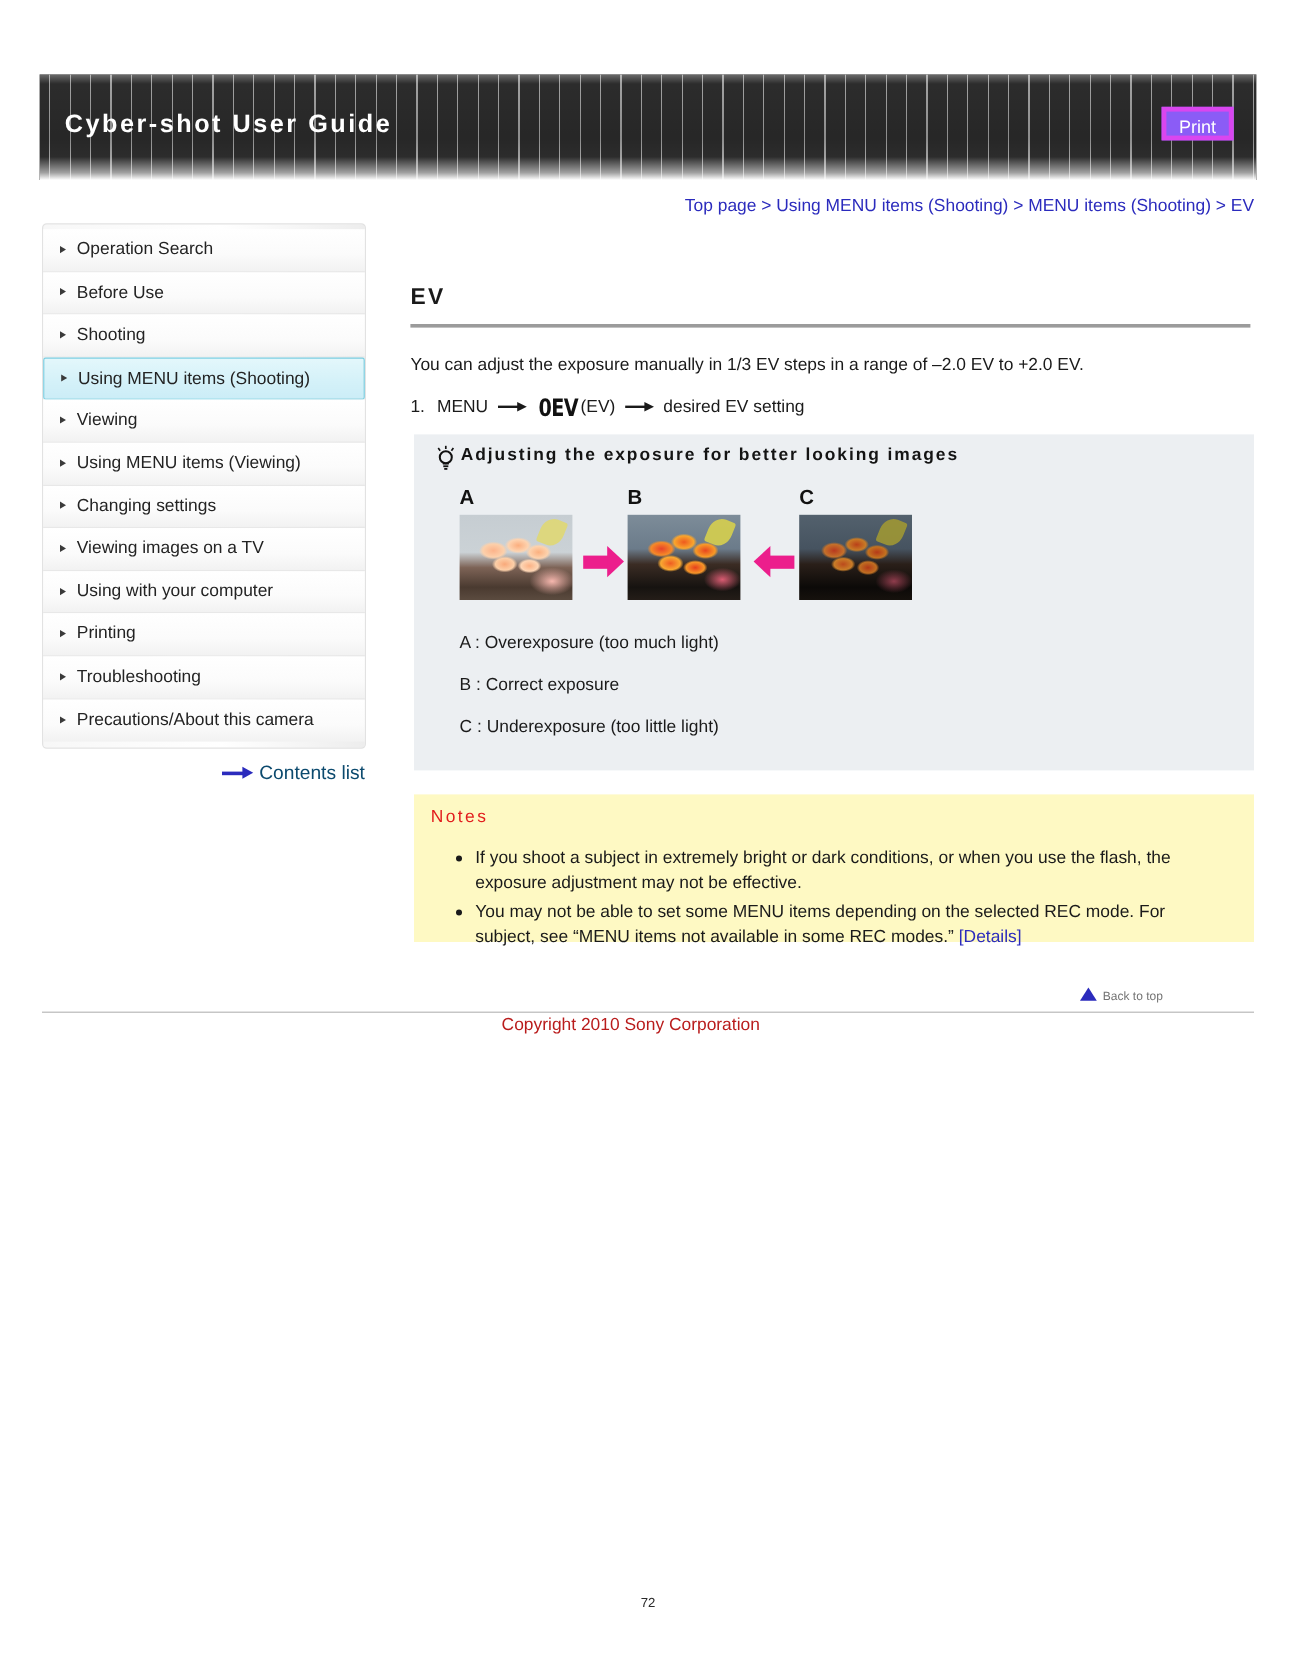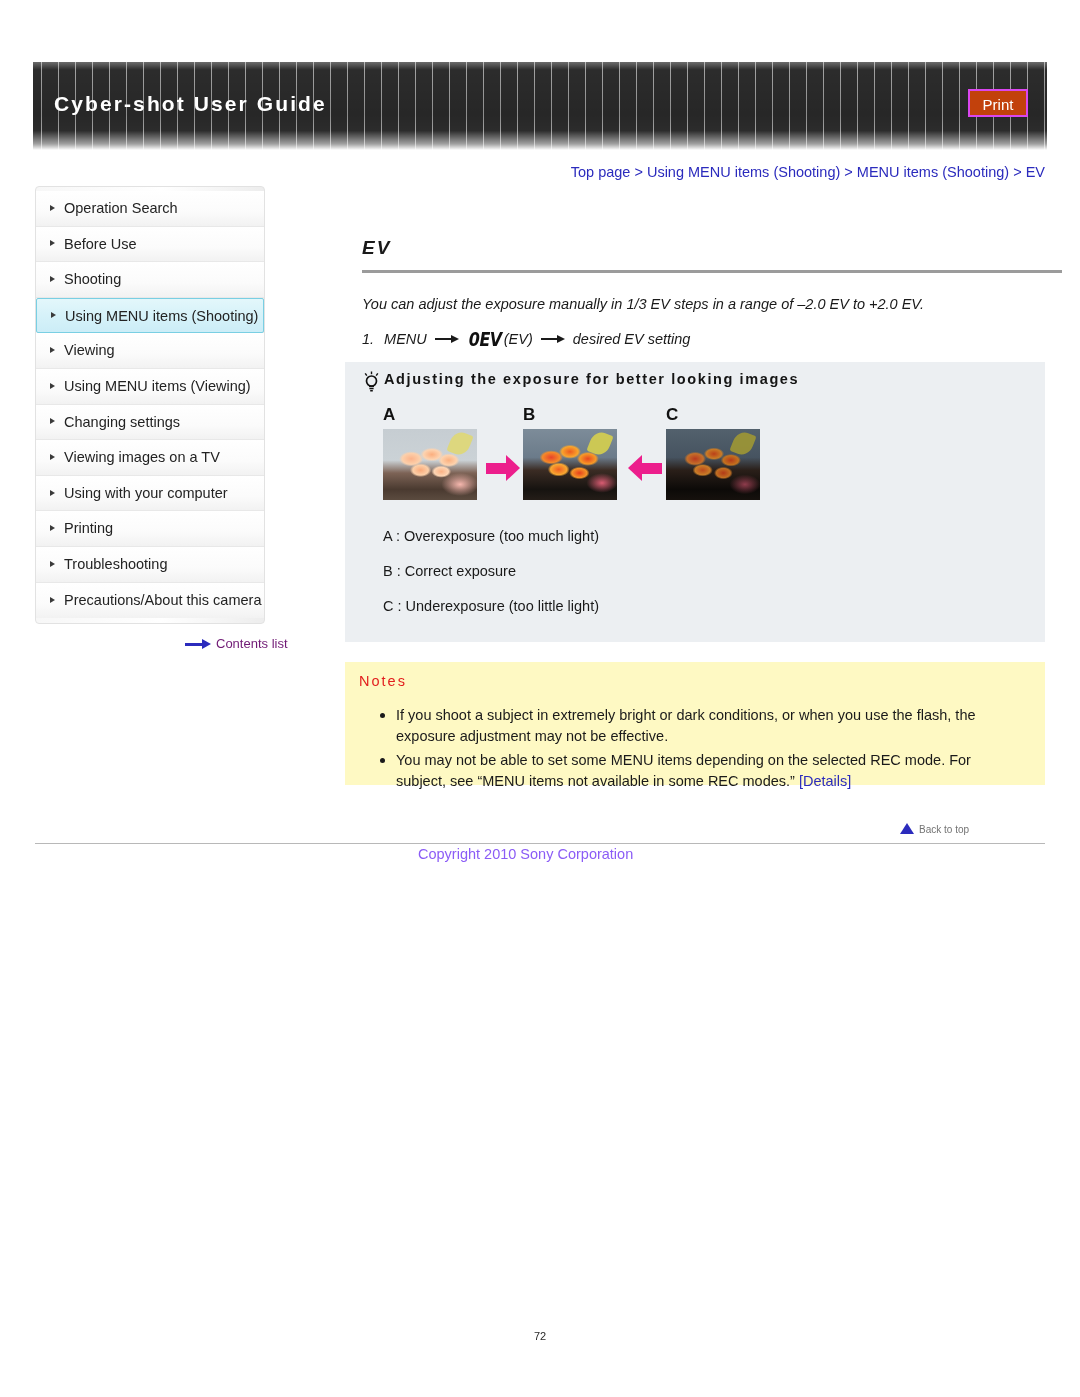--- a/index.html
+++ b/index.html
@@ -71,22 +71,22 @@
     letter-spacing: 2.1px;
     white-space: nowrap;
     z-index: 5;
   }
   .print-button {
     position: absolute;
     right: 19px;
     top: 27px;
     width: 60px;
     height: 28px;
-    border: 2px solid #d946ef;
-    background: #c2410c;
+    border: 4px solid #d946ef;
+    background: #8b5cf6;
     color: #ffffff;
     font-size: 15px;
     line-height: 28px;
     text-align: center;
     z-index: 5;
     box-sizing: border-box;
     cursor: pointer;
   }
 
   
@@ -99,21 +99,21 @@
     font-size: 14.5px;
     color: #2b2bbd;
     white-space: nowrap;
   }
 
   
   .sidebar {
     position: absolute;
     left: 35px;
     top: 186px;
-    width: 230px;
+    width: 270px;
     background: linear-gradient(to right, #f7f7f7 0%, #ffffff 55%, #ededed 100%);
     border: 1px solid #e2e2e2;
     border-radius: 4px;
     box-sizing: border-box;
     padding: 4px 0 5px 0;
   }
   .nav-item {
     position: relative;
     height: 35.6px;
     line-height: 35.6px;
@@ -140,22 +140,22 @@
   .nav-item.active {
     background: linear-gradient(to bottom, #e3f7fb 0%, #d6f2f9 50%, #ccedf7 100%);
     border: 1px solid #79cfe3;
     border-radius: 2px;
   }
 
   .contents-link {
     position: absolute;
     left: 185px;
     top: 636px;
-    font-size: 13px;
-    color: #701a75;
+    font-size: 16px;
+    color: #0c4a6e;
     white-space: nowrap;
     cursor: pointer;
     text-align: center;
   }
   .contents-link .arrow {
     display: inline-block;
     position: relative;
     width: 26px;
     height: 10px;
     vertical-align: middle;
@@ -175,24 +175,23 @@
     right: 0; top: 0;
     width: 0; height: 0;
     border-left: 9px solid #2b2bbd;
     border-top: 5.5px solid transparent;
     border-bottom: 5.5px solid transparent;
   }
 
   
   .content {
     position: absolute;
-    left: 362px;
+    left: 342px;
     top: 224px;
     width: 700px;
-    font-style: italic;
   }
   .page-title {
     font-size: 19px;
     color: #1a1a1a;
     letter-spacing: 2px;
     padding-bottom: 11px;
     border-bottom: 3px solid #9b9b9b;
   }
   .intro {
     margin-top: 21px;
@@ -440,21 +439,21 @@
     top: 843px;
     width: 1010px;
     height: 1px;
     background: #b8b8b8;
   }
   .copyright {
     position: absolute;
     left: 418px;
     top: 846px;
     font-size: 14.5px;
-    color: #8b5cf6;
+    color: #b91c1c;
     white-space: nowrap;
   }
   .page-number {
     position: absolute;
     left: 0;
     top: 1330px;
     width: 1080px;
     text-align: center;
     font-size: 11px;
     color: #2a2a2a;

